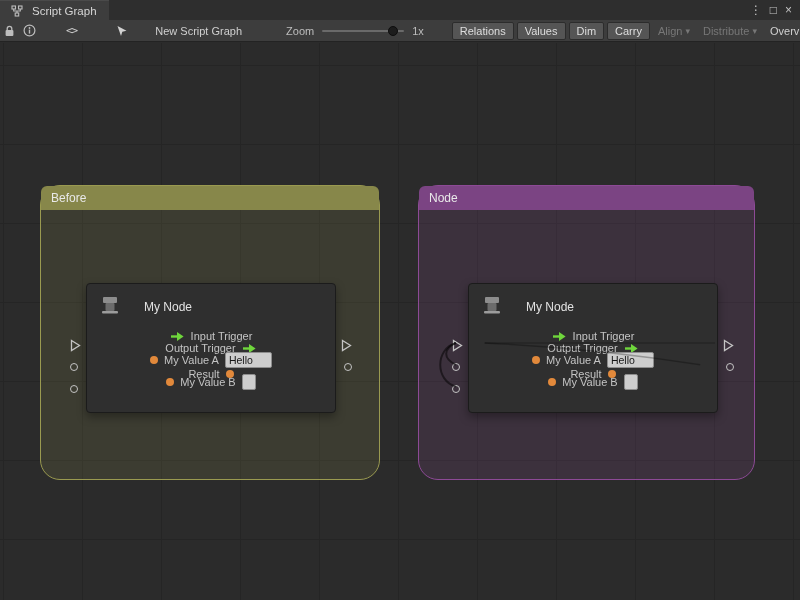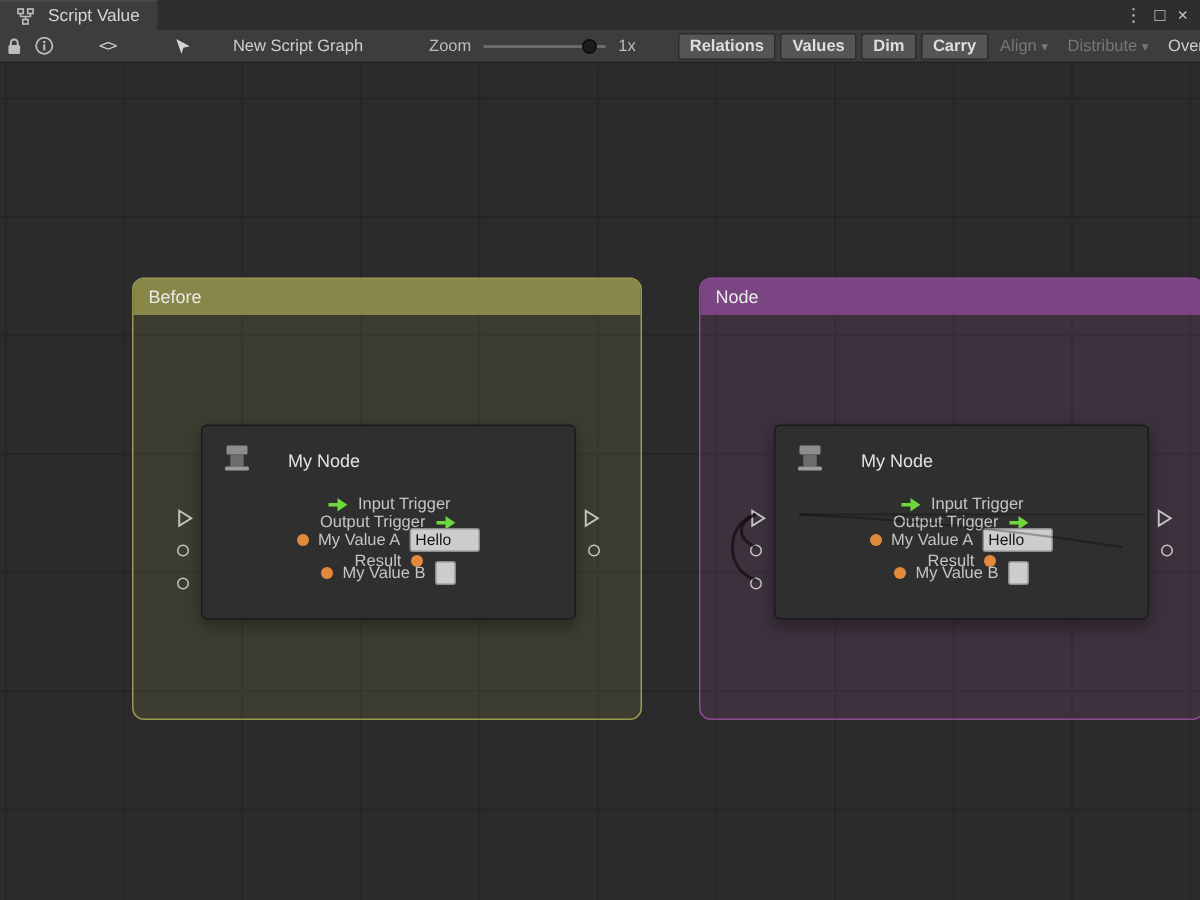--- a/index.html
+++ b/index.html
@@ -16,36 +16,36 @@
   
   .toolbar { position: absolute; left:0; top:20px; width:800px; height:22px; background:#3d3d3d; border-bottom:1px solid #232323; display:flex; align-items:center; white-space:nowrap; font-size:11px; }
   .tbicon { display:inline-flex; align-items:center; justify-content:center; width:18px; height:18px; }
   .code-icon { color:#cfcfcf; font-family:"DejaVu Sans Mono", monospace; font-size:11px; letter-spacing:-1px; }
   .graph-name-wrap { display:flex; align-items:center; gap:24px; margin-left:36px; color:#d0d0d0; }
   .zoom-wrap { display:flex; align-items:center; gap:8px; margin-left:44px; color:#bdbdbd; }
   .slider { position:relative; width:82px; height:14px; }
   .slider-track { position:absolute; left:0; right:0; top:6px; height:2px; background:#6a6a6a; border-radius:1px; }
   .slider-knob { position:absolute; left:66px; top:2px; width:10px; height:10px; border-radius:50%; background:#1c1c1c; border:1px solid #0d0d0d; }
   .tb-buttons { display:flex; align-items:center; margin-left:28px; gap:3px; }
-  .tb-btn { background:#555555; border:1px solid #2c2c2c; border-radius:2px; padding:2px 7px; color:#dedede;font-weight:bold; }
+  .tb-btn { background:#555555; border:1px solid #2c2c2c; border-radius:2px; padding:2px 7px; color:#dedede; }
   .tb-flat { padding:2px 5px; color:#d0d0d0; display:flex; align-items:center; gap:3px; }
   .tb-flat.disabled { color:#777777; }
   .caret { font-size:9px; }
 
   
   .canvas { position:absolute; left:0; top:43px; width:800px; height:557px;
     background-color:#2b2b2b;
     background-image:
       linear-gradient(to right, #252525 1px, transparent 1px),
       linear-gradient(to bottom, #252525 1px, transparent 1px);
     background-size:79px 79px;
     background-position:3px 22px; }
 
   
-  .group { position:absolute; border-radius:8px;margin-left:48px; }
+  .group { position:absolute; border-radius:20px; }
   .group.before { left:40px; top:142px; width:340px; height:295px; border:1.5px solid #9a9a50; background:rgba(152,152,78,0.16); }
   .group.after  { left:418px; top:142px; width:337px; height:295px; border:1.5px solid #8d4a96; background:rgba(148,78,158,0.16); }
   .group-header { height:24px; border-radius:6px 6px 0 0; display:flex; align-items:center; padding:0 10px; font-size:12px; color:#e9e9e9; }
   .group.before .group-header { background:#87874a; }
   .group.after  .group-header { background:#7b4483; }
 
   
   .node { position:absolute; width:250px; height:130px; background:#2f2f2f; border:1px solid #1b1b1b; border-radius:4px; box-shadow:0 4px 10px rgba(0,0,0,0.35); }
   .node-header { height:46px; display:flex; align-items:center; gap:23px; padding:0 12px; }
   .node-title { font-size:12px; color:#e2e2e2; }
@@ -74,21 +74,21 @@
       <span class="tbicon">
         <svg width="12" height="12" viewBox="0 0 12 12">
             <g fill="none" stroke="#bdbdbd" stroke-width="1.1">
               <rect x="1" y="1" width="3.5" height="3"></rect>
               <rect x="7.5" y="1" width="3.5" height="3"></rect>
               <rect x="4.2" y="8" width="3.5" height="3"></rect>
               <path d="M2.7 4 V6 H9.3 V4 M6 6 V8"></path>
             </g>
           </svg>
       </span>
-      <span>Script Value</span>
+      <span>Script Graph</span>
     </div>
     <div class="win-controls">
       <span class="winbtn">⋮</span>
       <span class="winbtn">□</span>
       <span class="winbtn">×</span>
     </div>
   </div>
 
   <div class="toolbar">
     <span class="tbicon" style="margin-left:4px">

